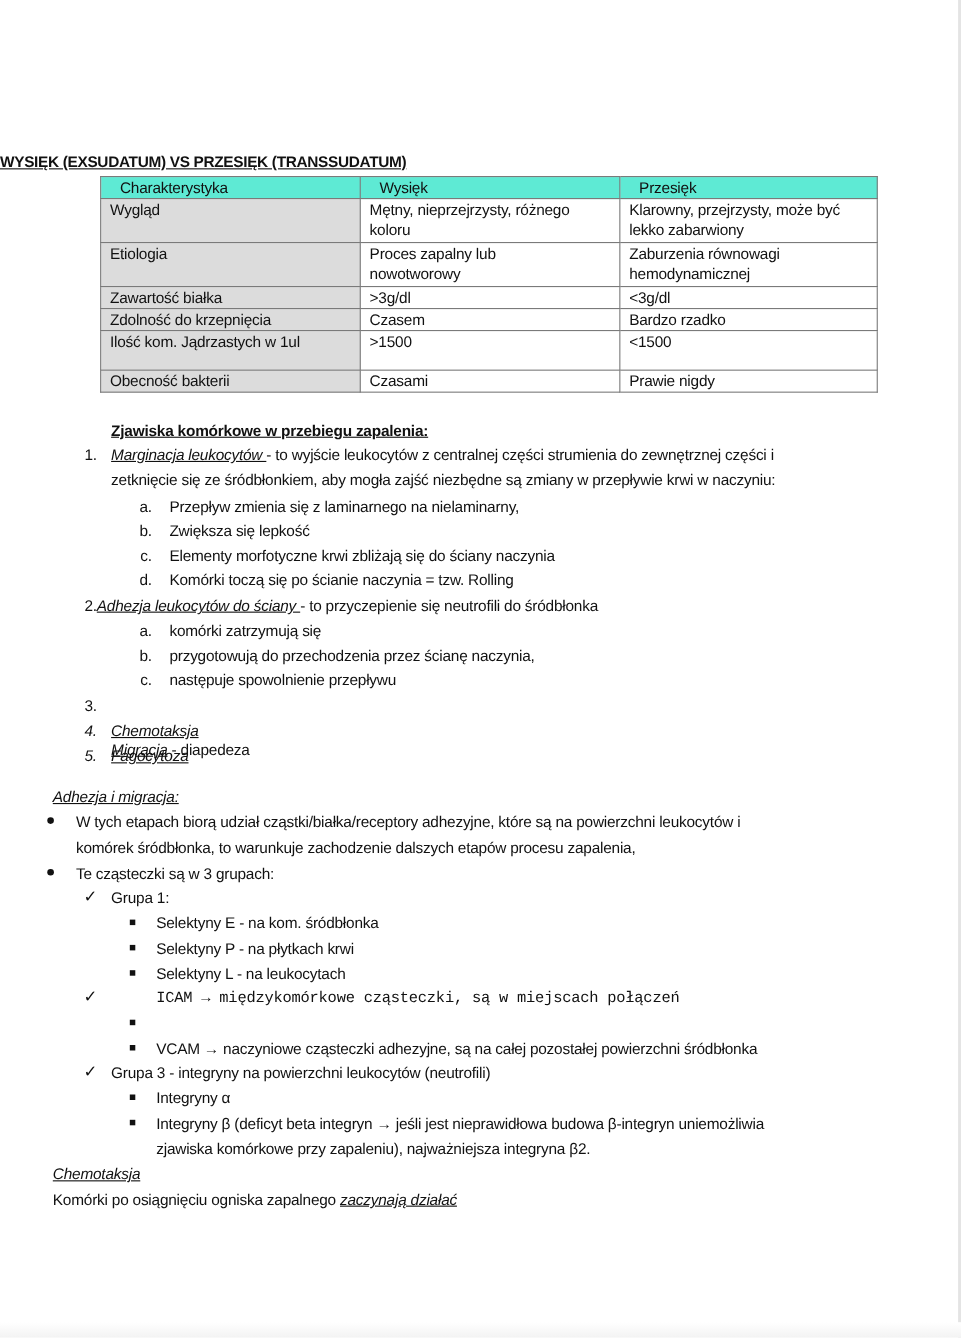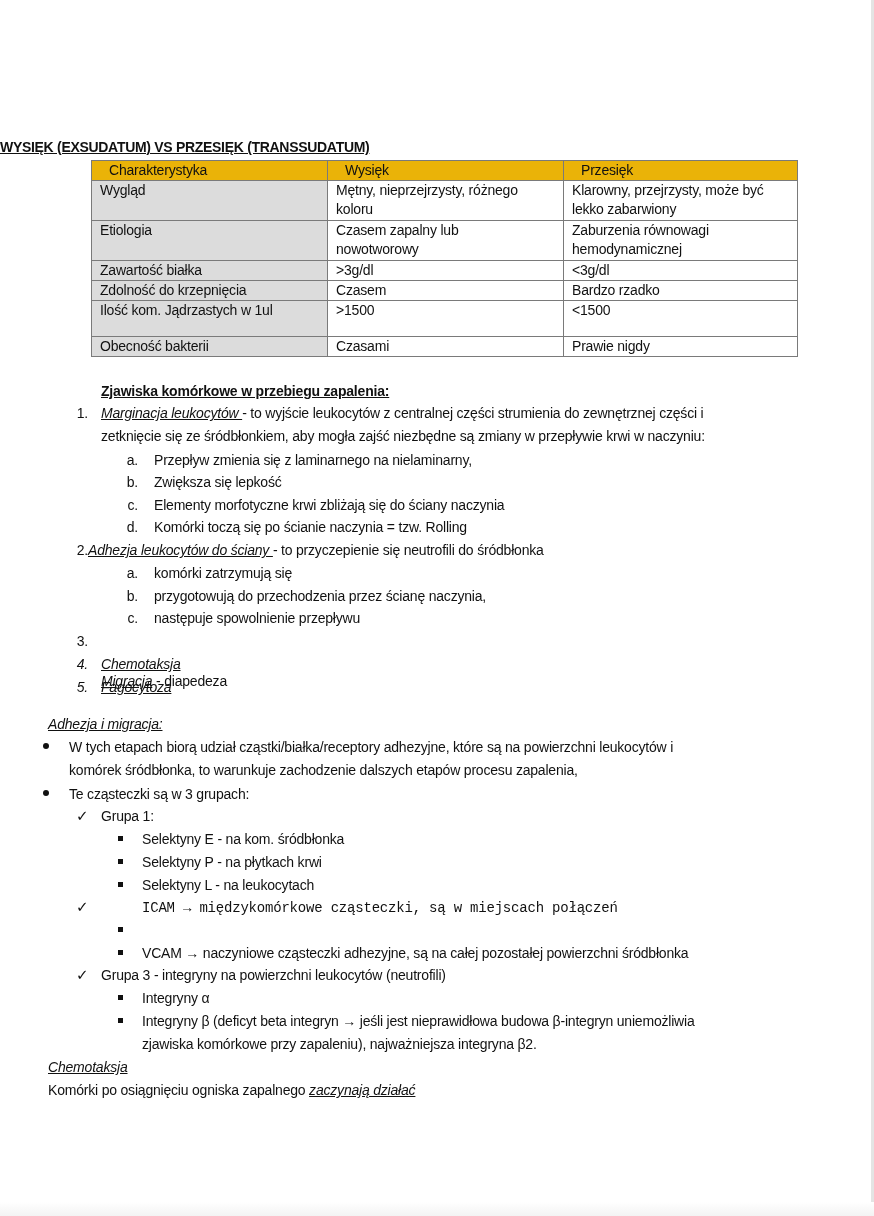--- a/index.html
+++ b/index.html
@@ -15,21 +15,21 @@
   .i { font-style: italic; }
   .b { font-weight: bold; }
 
   .doc-title { position: absolute; left: 0; width: 874px; top: 137px; text-align: left; font-weight: bold; text-decoration: underline; font-size: 14px; line-height: 20px; letter-spacing: -0.3px; }
 
   table.cmp { position: absolute; left: 91px; top: 160px; border-collapse: collapse; table-layout: fixed; width: 680px; }
   table.cmp td { border: 1px solid #7a7a7a; padding: 0 8px; vertical-align: top; font-size: 14px; line-height: 19px; letter-spacing: -0.2px; }
   table.cmp td.c0 { width: 210px; background: #dcdcdc; }
   table.cmp td.c1 { width: 210px; }
   table.cmp td.c2 { width: 208px; margin-top: 12px; }
-  table.cmp tr.hdr td { background: #eab308; padding-left: 17px; }
+  table.cmp tr.hdr td { background: #5eead4; padding-left: 17px; }
   table.cmp tr.r-h1 td { height: 19px; }
   table.cmp tr.r-h2 td { height: 39px; }
   table.cmp tr.r-h3 td { height: 35px; }
 
   .num { position: absolute; width: 20px; text-align: right; }
   .sq { display: inline-block; width: 5px; height: 5px; background: #111; position: absolute; }
   .dot { display: inline-block; width: 6px; height: 6px; border-radius: 50%; background: #111; position: absolute; }
   .chk { position: absolute; font-size: 15px; line-height: 20px; }
 </style>
 </head>
@@ -46,21 +46,21 @@
       <td class="c1">Wysięk</td>
       <td class="c2">Przesięk</td>
     </tr>
     <tr class="r-h2">
       <td class="c0">Wygląd</td>
       <td class="c1"><span>Mętny, nieprzejrzysty, różnego</span><br><span>koloru</span></td>
       <td class="c2"><span>Klarowny, przejrzysty, może być</span><br><span>lekko zabarwiony</span></td>
     </tr>
     <tr class="r-h2">
       <td class="c0">Etiologia</td>
-      <td class="c1"><span>Czasem zapalny lub</span><br><span>nowotworowy</span></td>
+      <td class="c1"><span>Proces zapalny lub</span><br><span>nowotworowy</span></td>
       <td class="c2"><span>Zaburzenia równowagi</span><br><span>hemodynamicznej</span></td>
     </tr>
     <tr class="r-h1">
       <td class="c0">Zawartość białka</td>
       <td class="c1">&gt;3g/dl</td>
       <td class="c2">&lt;3g/dl</td>
     </tr>
     <tr class="r-h1">
       <td class="c0">Zdolność do krzepnięcia</td>
       <td class="c1">Czasem</td>

